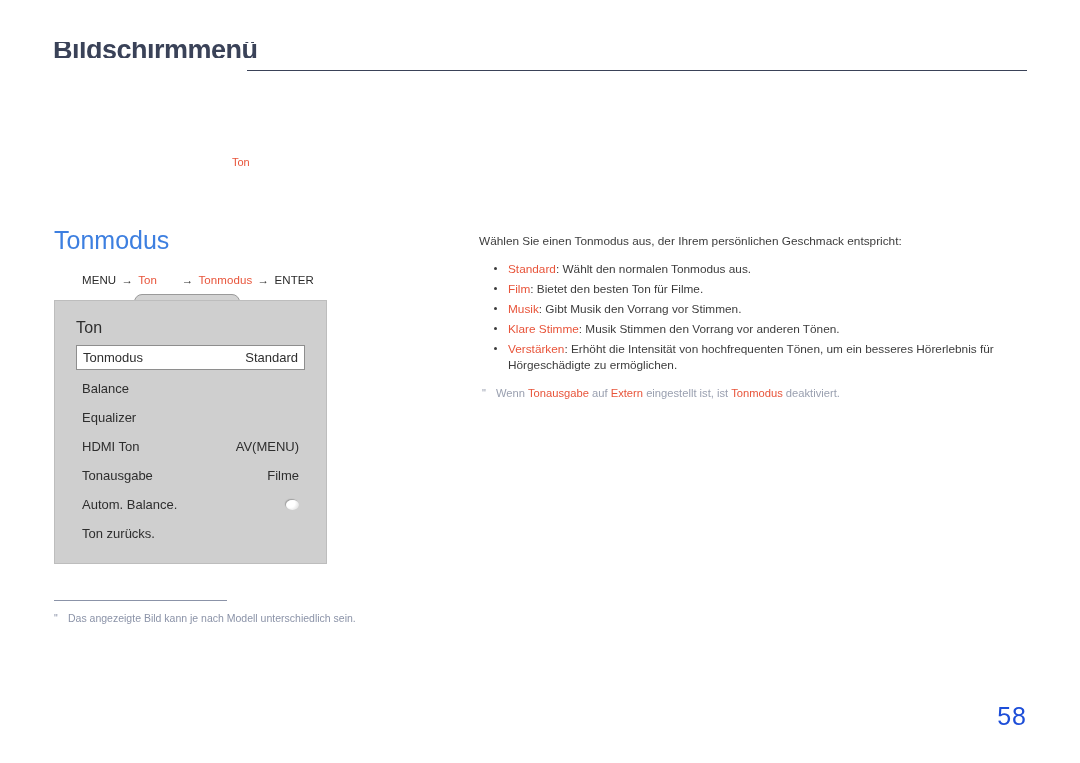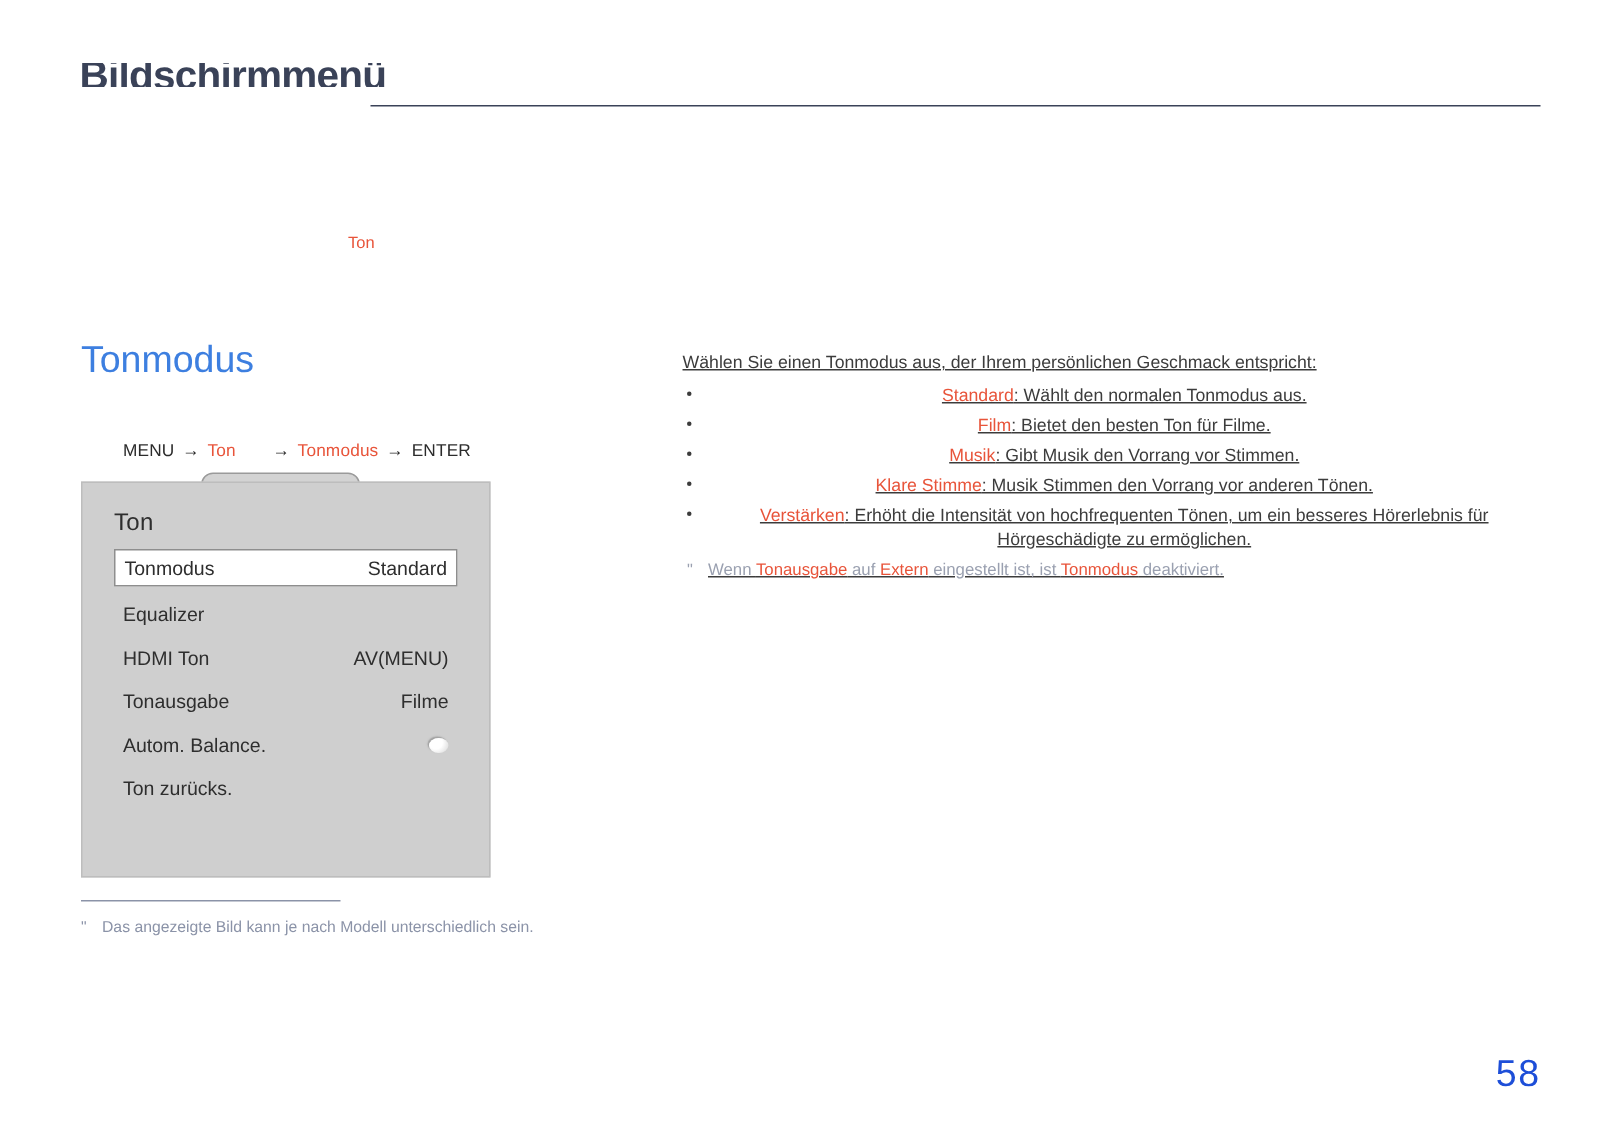--- a/index.html
+++ b/index.html
@@ -66,21 +66,21 @@
   }
   #page-title {
     font-size: 25px;
     font-weight: normal;
     color: #3d7fe0;
     margin: 0;
     line-height: 30px;
     letter-spacing: 0px;
   }
   #menu-path {
-    margin-top: 40px;
+    margin-top: 19px;
     font-size: 11.5px;
     color: #2b2b2b;
     white-space: nowrap;
     letter-spacing: 0.1px;
     padding-left: 28px;
   }
   #menu-path .accent { color: #e8543a; }
   #menu-path .arrow { color: #2b2b2b; padding: 0 2px; }
   #menu-path .gap { display: inline-block; width: 16px; }
 
@@ -166,36 +166,34 @@
   }
   #footnote-line .fn-mark {
     display: inline-block;
     width: 14px;
     color: #8b93a8;
   }
 
   
   #right-col {
     position: absolute;
-    left: 455px;
+    left: 479px;
     top: 233px;
     width: 572px;
-    text-decoration: underline;
   }
   #intro-line {
     font-size: 11.8px;
     color: #3c3c3c;
     line-height: 16px;
     margin-bottom: 6px;
   }
   ul#bullet-list {
     list-style: none;
-    margin: 0;
+    margin: 12px;
     padding: 0;
-    text-align: center;
   }
   ul#bullet-list li {
     position: relative;
     padding-left: 17px;
     font-size: 11.8px;
     line-height: 16px;
     color: #3c3c3c;
     margin-bottom: 4px;
   }
   ul#bullet-list li .bullet-dot {
@@ -263,20 +261,24 @@
   <div id="osd-wrap">
     <div id="osd-tab"></div>
     <div id="osd-box">
       <div id="osd-title">Ton</div>
       <div id="osd-rows">
           <div class="osd-row selected">
             <span class="osd-label">Tonmodus</span>
             <span class="osd-value">Standard</span>
           </div>
           <div class="osd-row">
+            <span class="osd-label">Balance</span>
+            <span class="osd-value"></span>
+          </div>
+          <div class="osd-row">
             <span class="osd-label">Equalizer</span>
             <span class="osd-value"></span>
           </div>
           <div class="osd-row">
             <span class="osd-label">HDMI Ton</span>
             <span class="osd-value">AV(MENU)</span>
           </div>
           <div class="osd-row">
             <span class="osd-label">Tonausgabe</span>
             <span class="osd-value">Filme</span>

